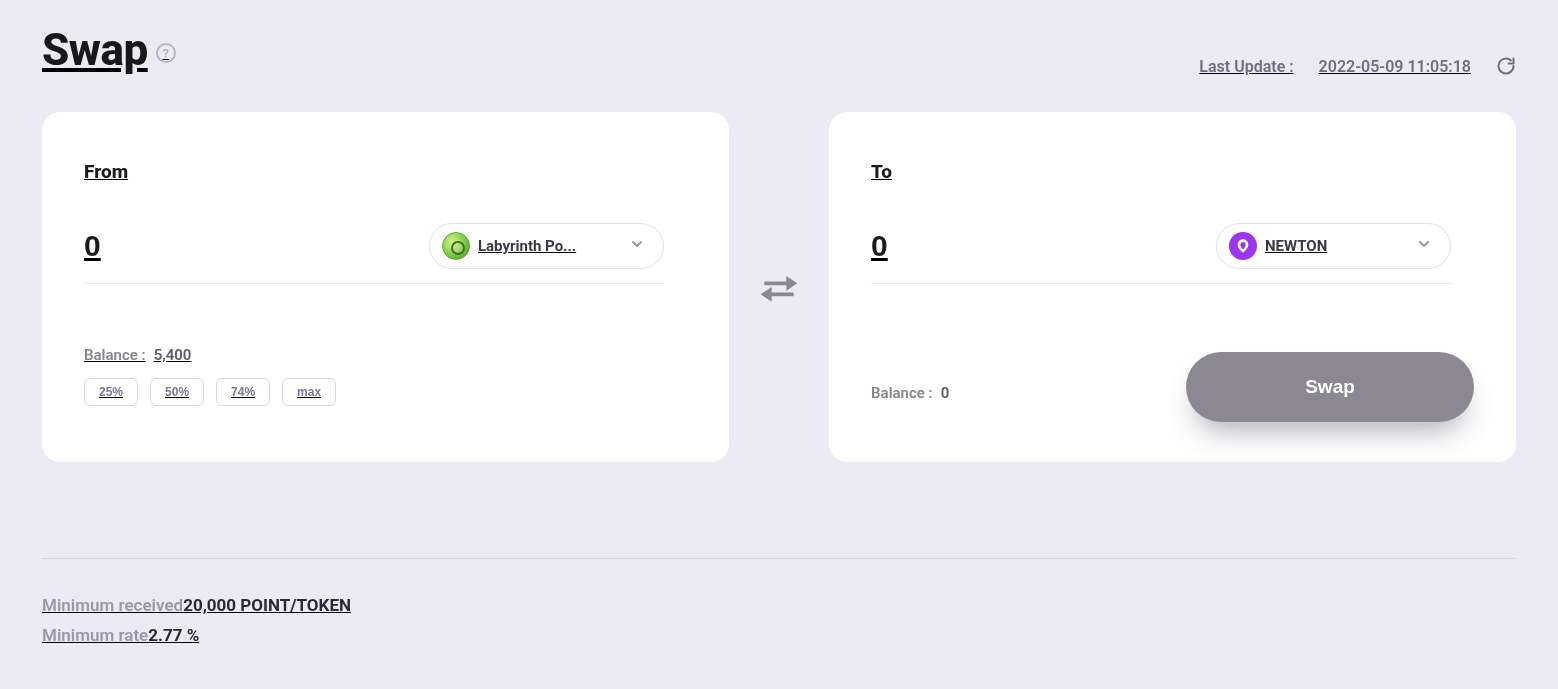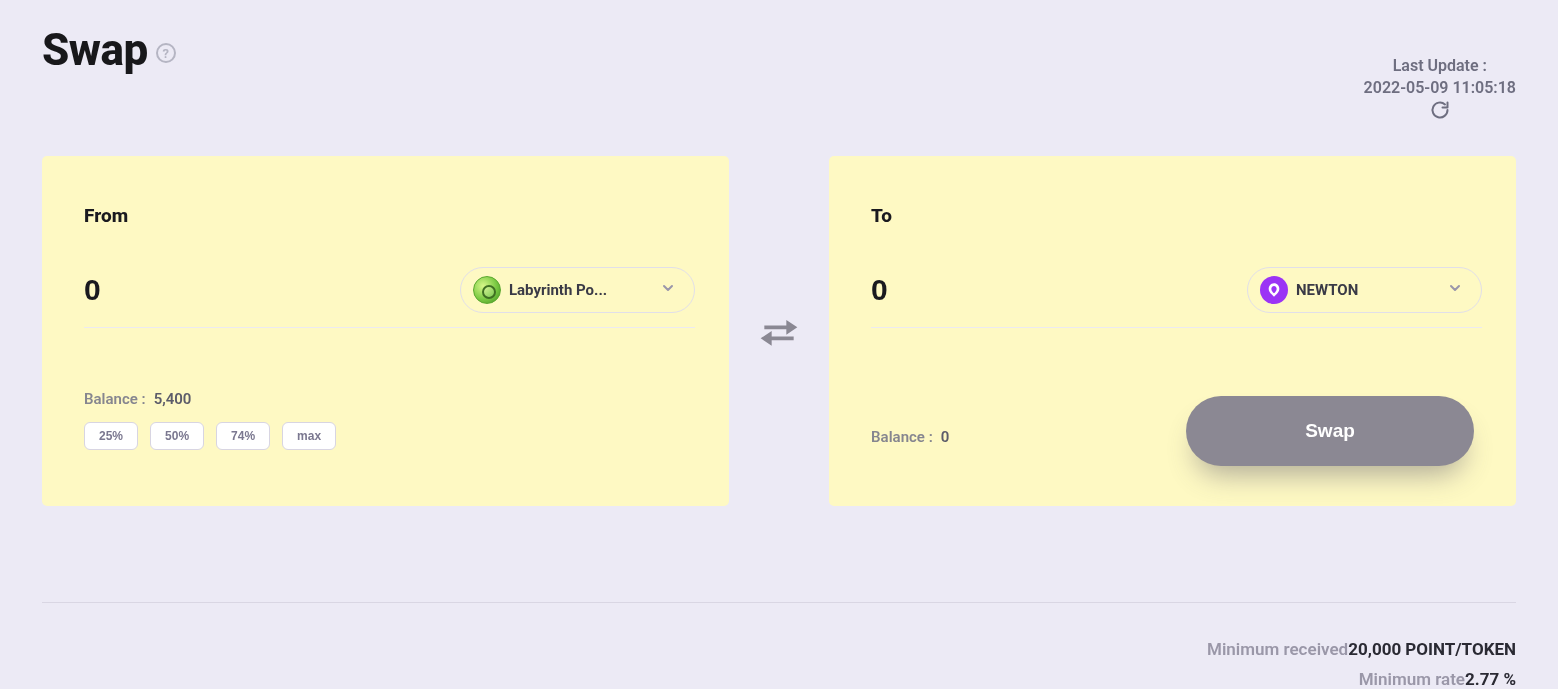--- a/index.html
+++ b/index.html
@@ -5,20 +5,21 @@
   * { box-sizing: border-box; margin: 0; padding: 0; }
   body {
     background: #eceaf5;
     font-family: -apple-system, BlinkMacSystemFont, "Segoe UI", Roboto, Helvetica, Arial, sans-serif;
     width: 1558px;
     height: 689px;
     overflow: hidden;
   }
   .page {
     padding: 24px 42px 0 42px;
+    text-decoration: underline;
   }
   .header-row {
     display: flex;
     align-items: flex-start;
     justify-content: space-between;
     margin-bottom: 36px;
   }
   .title-wrap {
     display: flex;
     align-items: center;
@@ -38,41 +39,40 @@
     display: flex;
     align-items: center;
     justify-content: center;
     font-size: 13px;
     font-weight: 700;
     margin-top: 6px;
   }
   .last-update {
     display: flex;
     align-items: center;
-    gap: 3px;
+    gap: 25px;
     color: #6e6e80;
     font-weight: 600;
     font-size: 16px;
     margin-top: 32px;
-    flex-direction: column;
   }
   .refresh-icon svg { display: block; }
 
   .cards-row {
     display: flex;
     align-items: center;
     gap: 0;
     justify-content: space-between;
   }
   .card {
-    background: #fef9c3;
-    border-radius: 5px;
+    background: #ffffff;
+    border-radius: 18px;
     width: 698px;
     height: 350px;
-    padding: 48px 34px 36px 42px;
+    padding: 48px 65px 36px 42px;
     position: relative;
   }
   .card-label {
     font-size: 19px;
     font-weight: 800;
     color: #1a1a1f;
     margin-bottom: 40px;
   }
 
   .amount-row {
@@ -204,21 +204,21 @@
   .divider {
     border-top: 1px solid #d9d6e3;
     margin-top: 96px;
   }
 
   .details {
     margin-top: 36px;
   }
   .detail-row {
     display: flex;
-    justify-content: flex-end;
+    justify-content: flex-start;
     align-items: center;
     font-size: 17px;
     margin-bottom: 10px;
   }
   .detail-label {
     color: #9a97a8;
     font-weight: 600;
   }
   .detail-value {
     color: #2a2a33;

